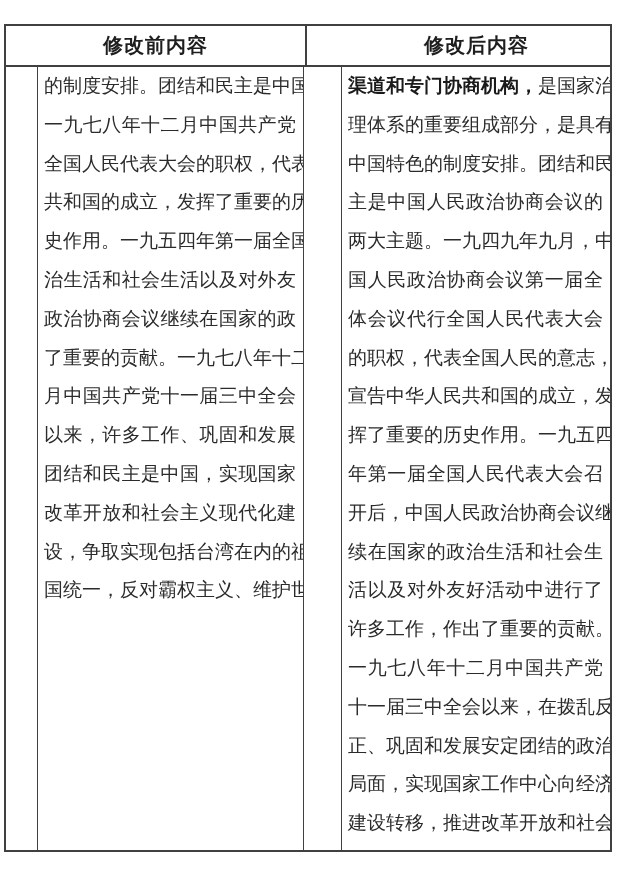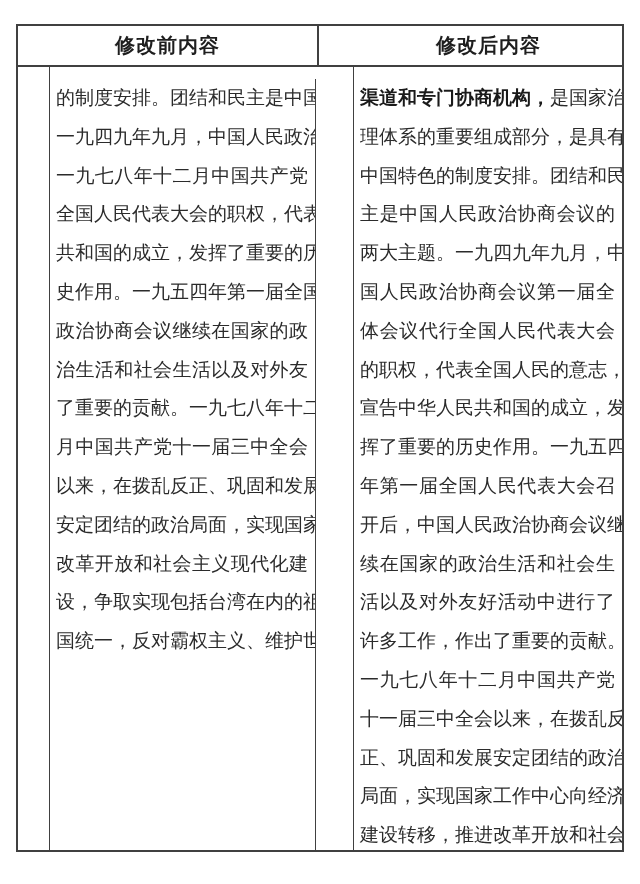--- a/index.html
+++ b/index.html
@@ -7,21 +7,21 @@
   body {
     width: 640px;
     height: 884px;
     position: relative;
     font-family: "Liberation Serif", serif;
     color: #2b2b2b;
     overflow: hidden;
   }
   .doc-table {
     position: absolute;
-    left: 16px;
+    left: 4px;
     top: 24px;
     width: 608px;
     height: 828px;
     border: 2px solid #404040;
     display: flex;
     flex-direction: column;
     background: #ffffff;
   }
   .header-row {
     height: 41px;
@@ -48,21 +48,20 @@
   }
   .gutter {
     border-right: 1.5px solid #404040;
     flex: 0 0 auto;
   }
   .gutter.left { width: 32px; }
   .gutter.mid  { width: 38px; }
   .text-col {
     padding: 0 7px 0 6px;
     overflow: hidden;
-    margin-top: 12px;
   }
   .text-col.before { width: 266px; border-right: 1.5px solid #404040; flex: 0 0 auto; }
   .text-col.after  { flex: 1; }
   .line {
     height: 38.8px;
     line-height: 38.8px;
     font-size: 19px;
     text-align: justify;
     text-align-last: justify;
     white-space: nowrap;
@@ -79,31 +78,30 @@
 
 <div class="doc-table">
   <div class="header-row">
     <div class="header-cell before">修改前内容</div>
     <div class="header-cell after">修改后内容</div>
   </div>
   <div class="body-row">
     <div class="gutter left"></div>
     <div class="text-col before">
         <div class="line">的制度安排。团结和民主是中国</div>
-        <div class="line">一九四九年九月，中国人民政治</div>
         <div class="line">一九七八年十二月中国共产党</div>
         <div class="line">全国人民代表大会的职权，代表</div>
         <div class="line">共和国的成立，发挥了重要的历</div>
         <div class="line">史作用。一九五四年第一届全国</div>
+        <div class="line">治生活和社会生活以及对外友</div>
         <div class="line">政治协商会议继续在国家的政</div>
-        <div class="line">治生活和社会生活以及对外友</div>
         <div class="line">了重要的贡献。一九七八年十二</div>
         <div class="line">月中国共产党十一届三中全会</div>
-        <div class="line">以来，在拨乱反正、巩固和发展</div>
-        <div class="line">安定团结的政治局面，实现国家</div>
+        <div class="line">以来，许多工作、巩固和发展</div>
+        <div class="line">团结和民主是中国，实现国家</div>
         <div class="line">改革开放和社会主义现代化建</div>
         <div class="line">设，争取实现包括台湾在内的祖</div>
         <div class="line">国统一，反对霸权主义、维护世</div>
       </div>
     <div class="gutter mid"></div>
     <div class="text-col after">
       <div class="line">
         <span class="bold-seg">渠道和专门协商机构，</span><span>是国家治</span>
       </div>
       <div style="display:contents"><div class="line">理体系的重要组成部分，是具有</div><div class="line">中国特色的制度安排。团结和民</div><div class="line">主是中国人民政治协商会议的</div><div class="line">两大主题。一九四九年九月，中</div><div class="line">国人民政治协商会议第一届全</div><div class="line">体会议代行全国人民代表大会</div><div class="line">的职权，代表全国人民的意志，</div><div class="line">宣告中华人民共和国的成立，发</div><div class="line">挥了重要的历史作用。一九五四</div><div class="line">年第一届全国人民代表大会召</div><div class="line">开后，中国人民政治协商会议继</div><div class="line">续在国家的政治生活和社会生</div><div class="line">活以及对外友好活动中进行了</div><div class="line">许多工作，作出了重要的贡献。</div><div class="line">一九七八年十二月中国共产党</div><div class="line">十一届三中全会以来，在拨乱反</div><div class="line">正、巩固和发展安定团结的政治</div><div class="line">局面，实现国家工作中心向经济</div><div class="line">建设转移，推进改革开放和社会</div></div>

